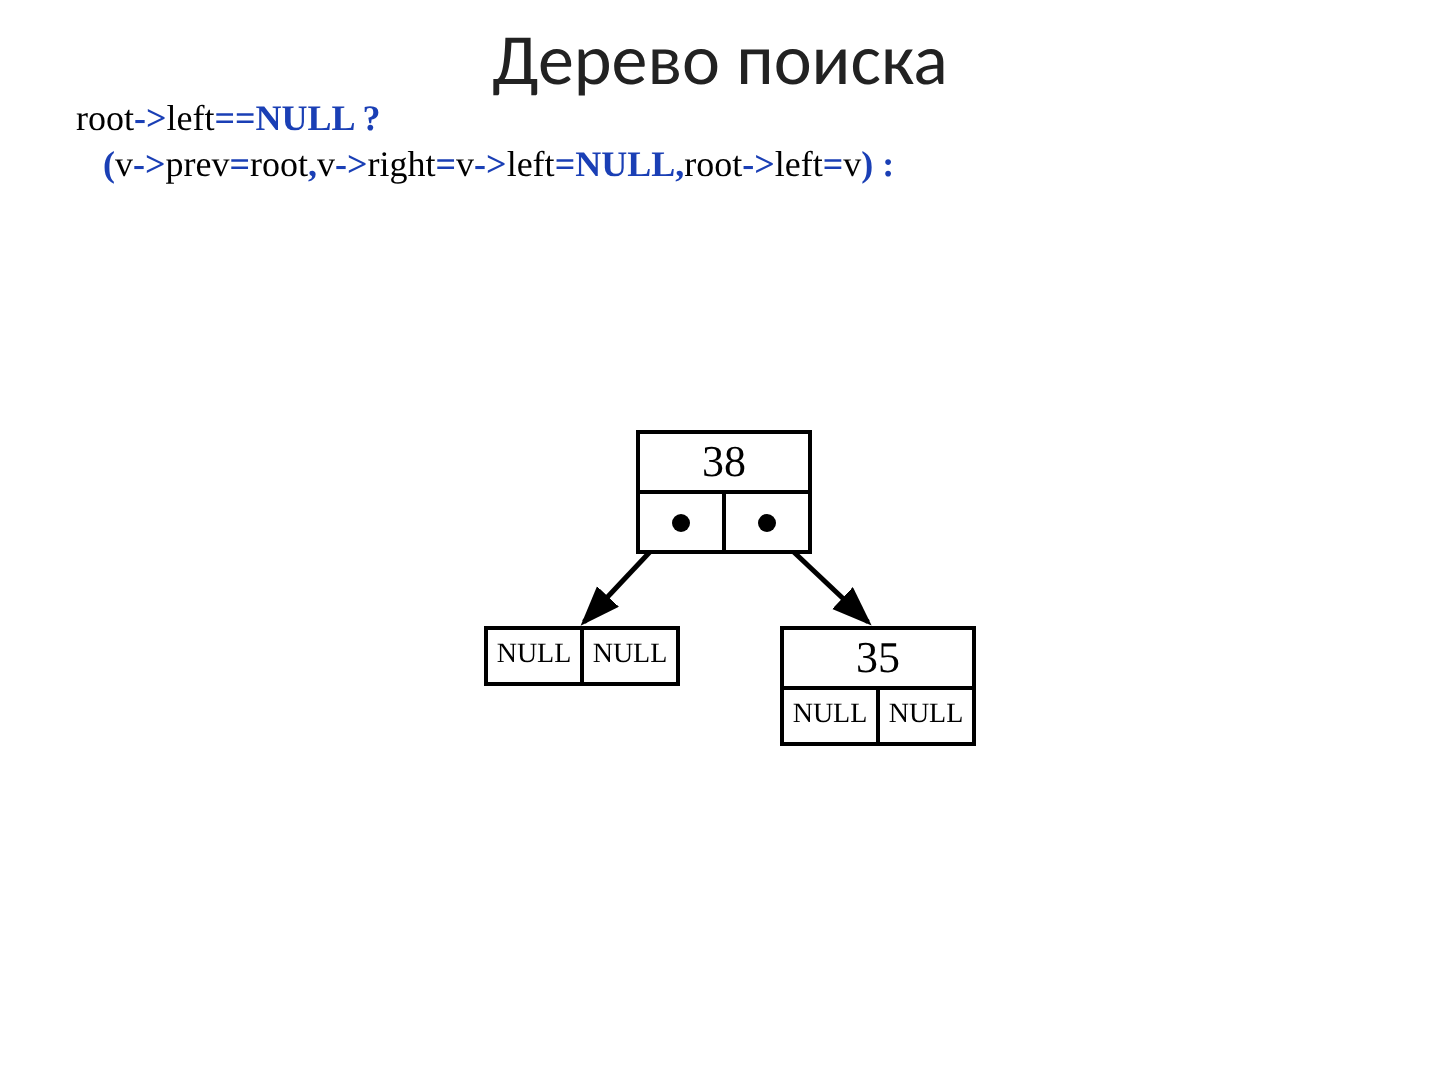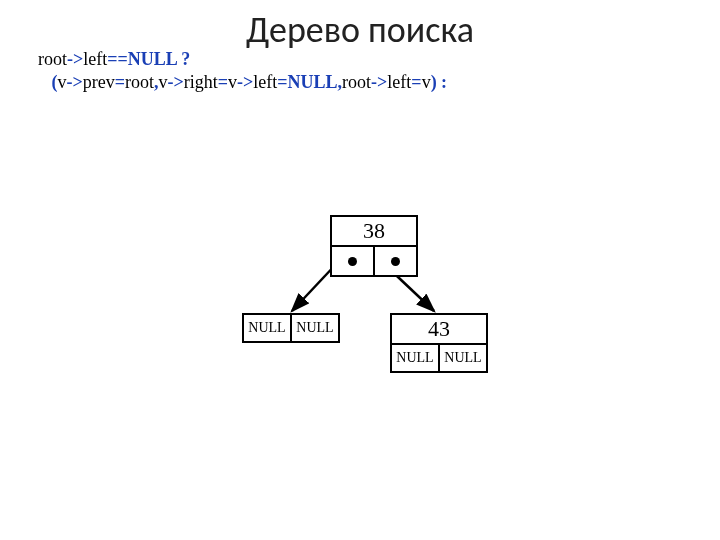--- a/index.html
+++ b/index.html
@@ -20,21 +20,21 @@
     font-family:"Times New Roman",serif;}
   .node .val{font-size:22px;border-bottom:2px solid #000;padding:1px 0;}
   .node .ptrs{display:flex;height:26px;}
   .node .ptr{flex:1;display:flex;align-items:center;justify-content:center;
     font-size:14px;}
   .node .ptr:first-child{border-right:2px solid #000;}
   .dot{width:9px;height:9px;border-radius:50%;background:#000;}
   .null{font-size:14px;}
 
   
-  .n38{left:118px;top:0;width:84px;margin-left:12px;}
+  .n38{left:118px;top:0;width:84px;}
   .n38 .ptrs{height:28px;}
   .n30{left:42px;top:98px;width:94px;}
   .n43{left:190px;top:98px;width:94px;}
 
   svg.arrows{position:absolute;left:0;top:0;width:320px;height:200px;
     pointer-events:none;}
 </style>
 </head>
 <body>
 
@@ -71,21 +71,21 @@
     </div>
 
     <div class="node n30">
       <div class="ptrs">
         <div class="ptr null">NULL</div>
         <div class="ptr null">NULL</div>
       </div>
     </div>
 
     <div class="node n43">
-      <div class="val">43</div>
+      <div class="val">35</div>
       <div class="ptrs">
         <div class="ptr null">NULL</div>
         <div class="ptr null">NULL</div>
       </div>
     </div>
   </div>
 
 </div>
 
 </body></html>

